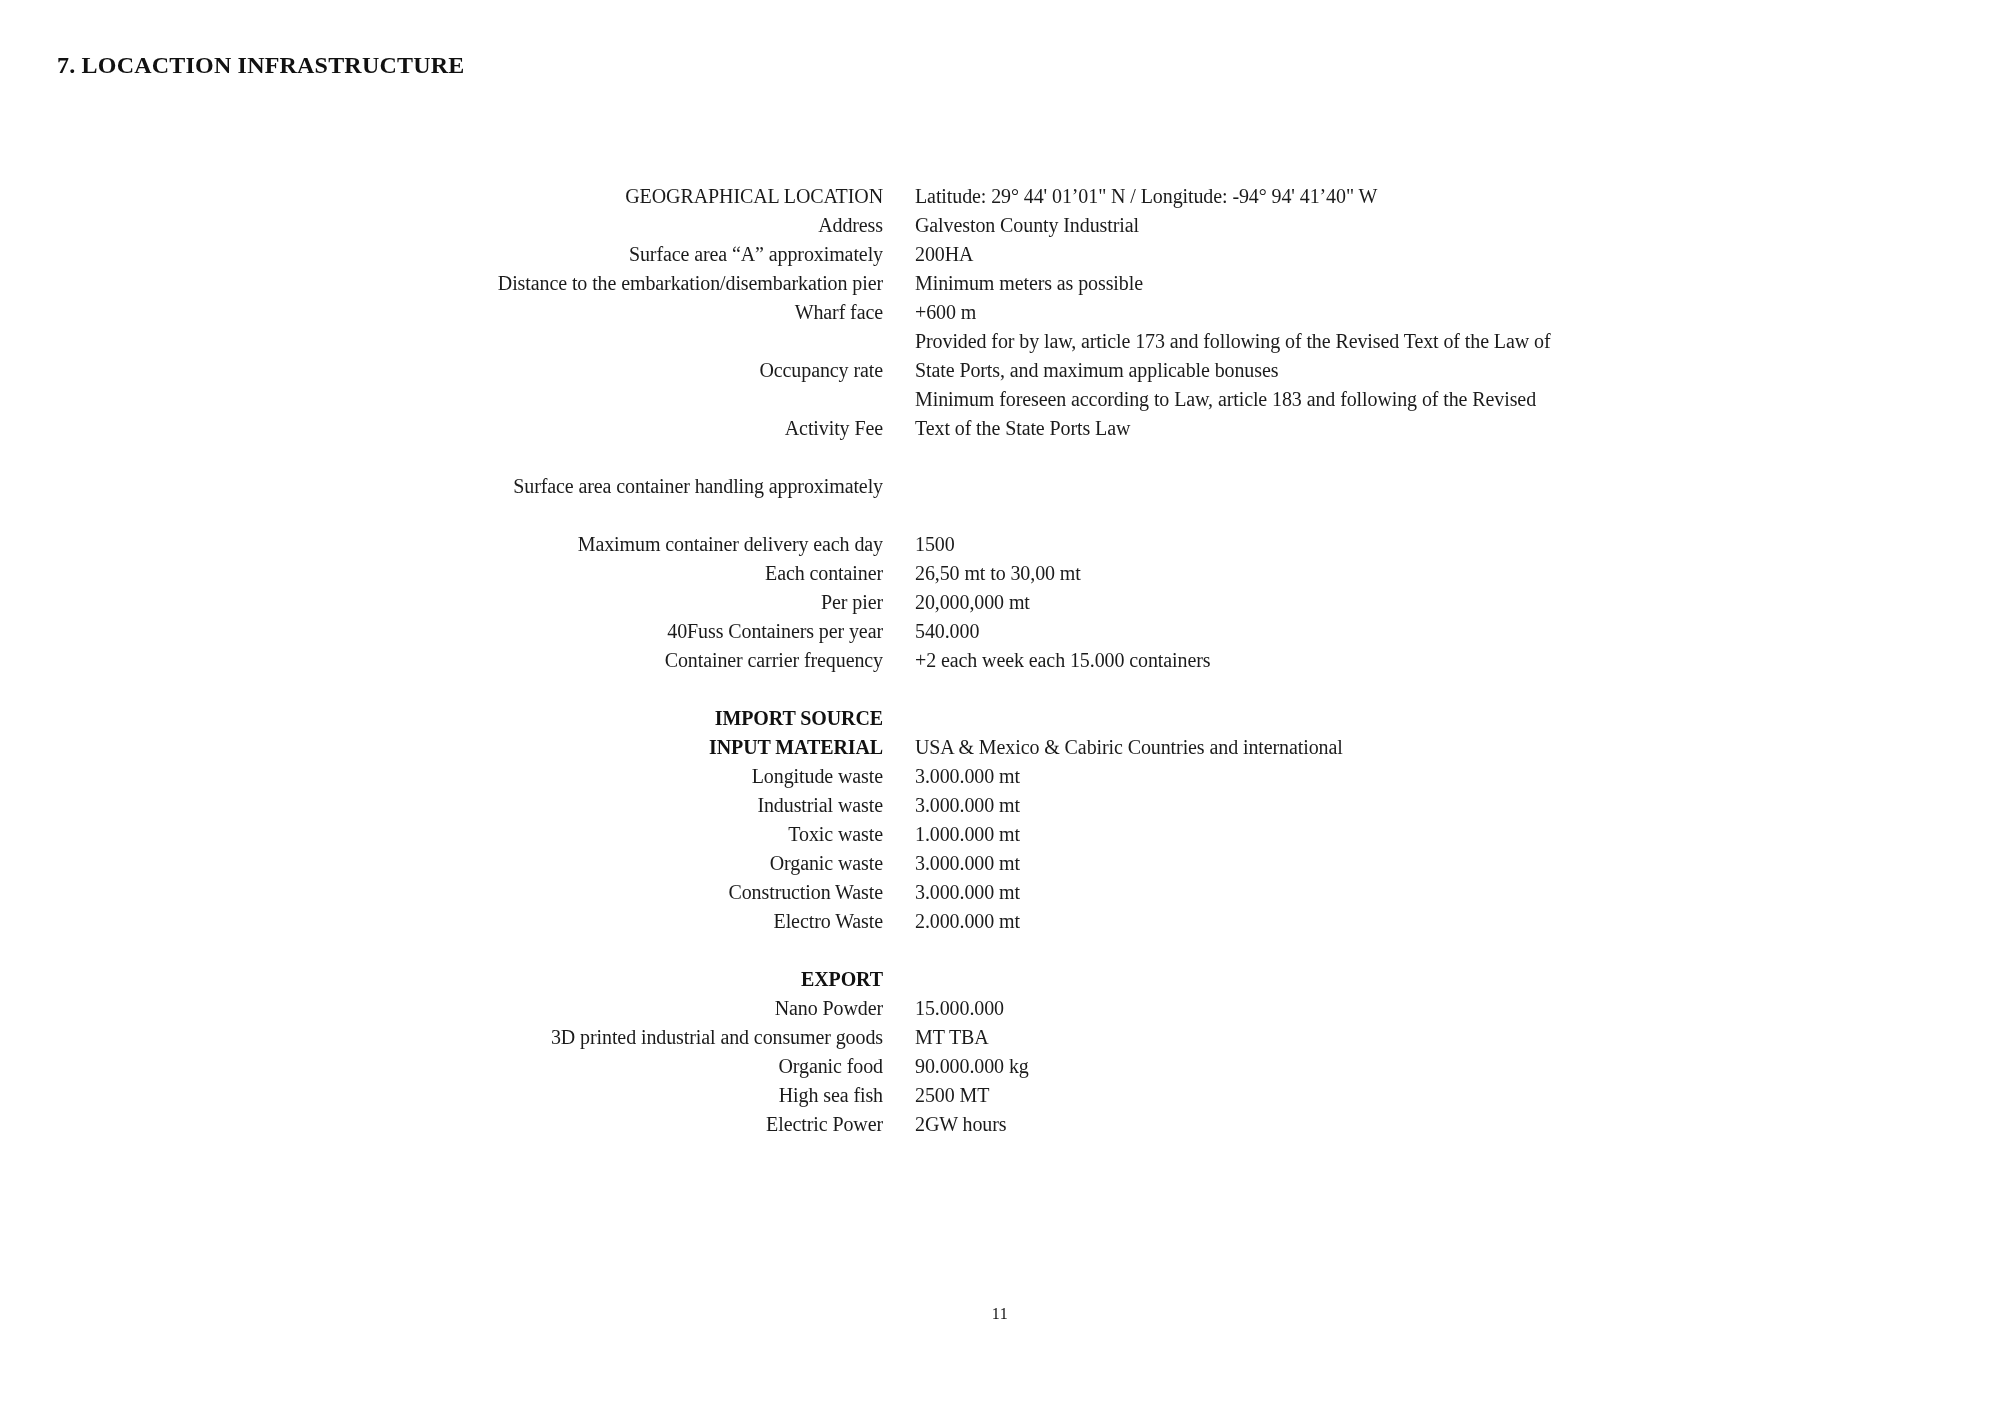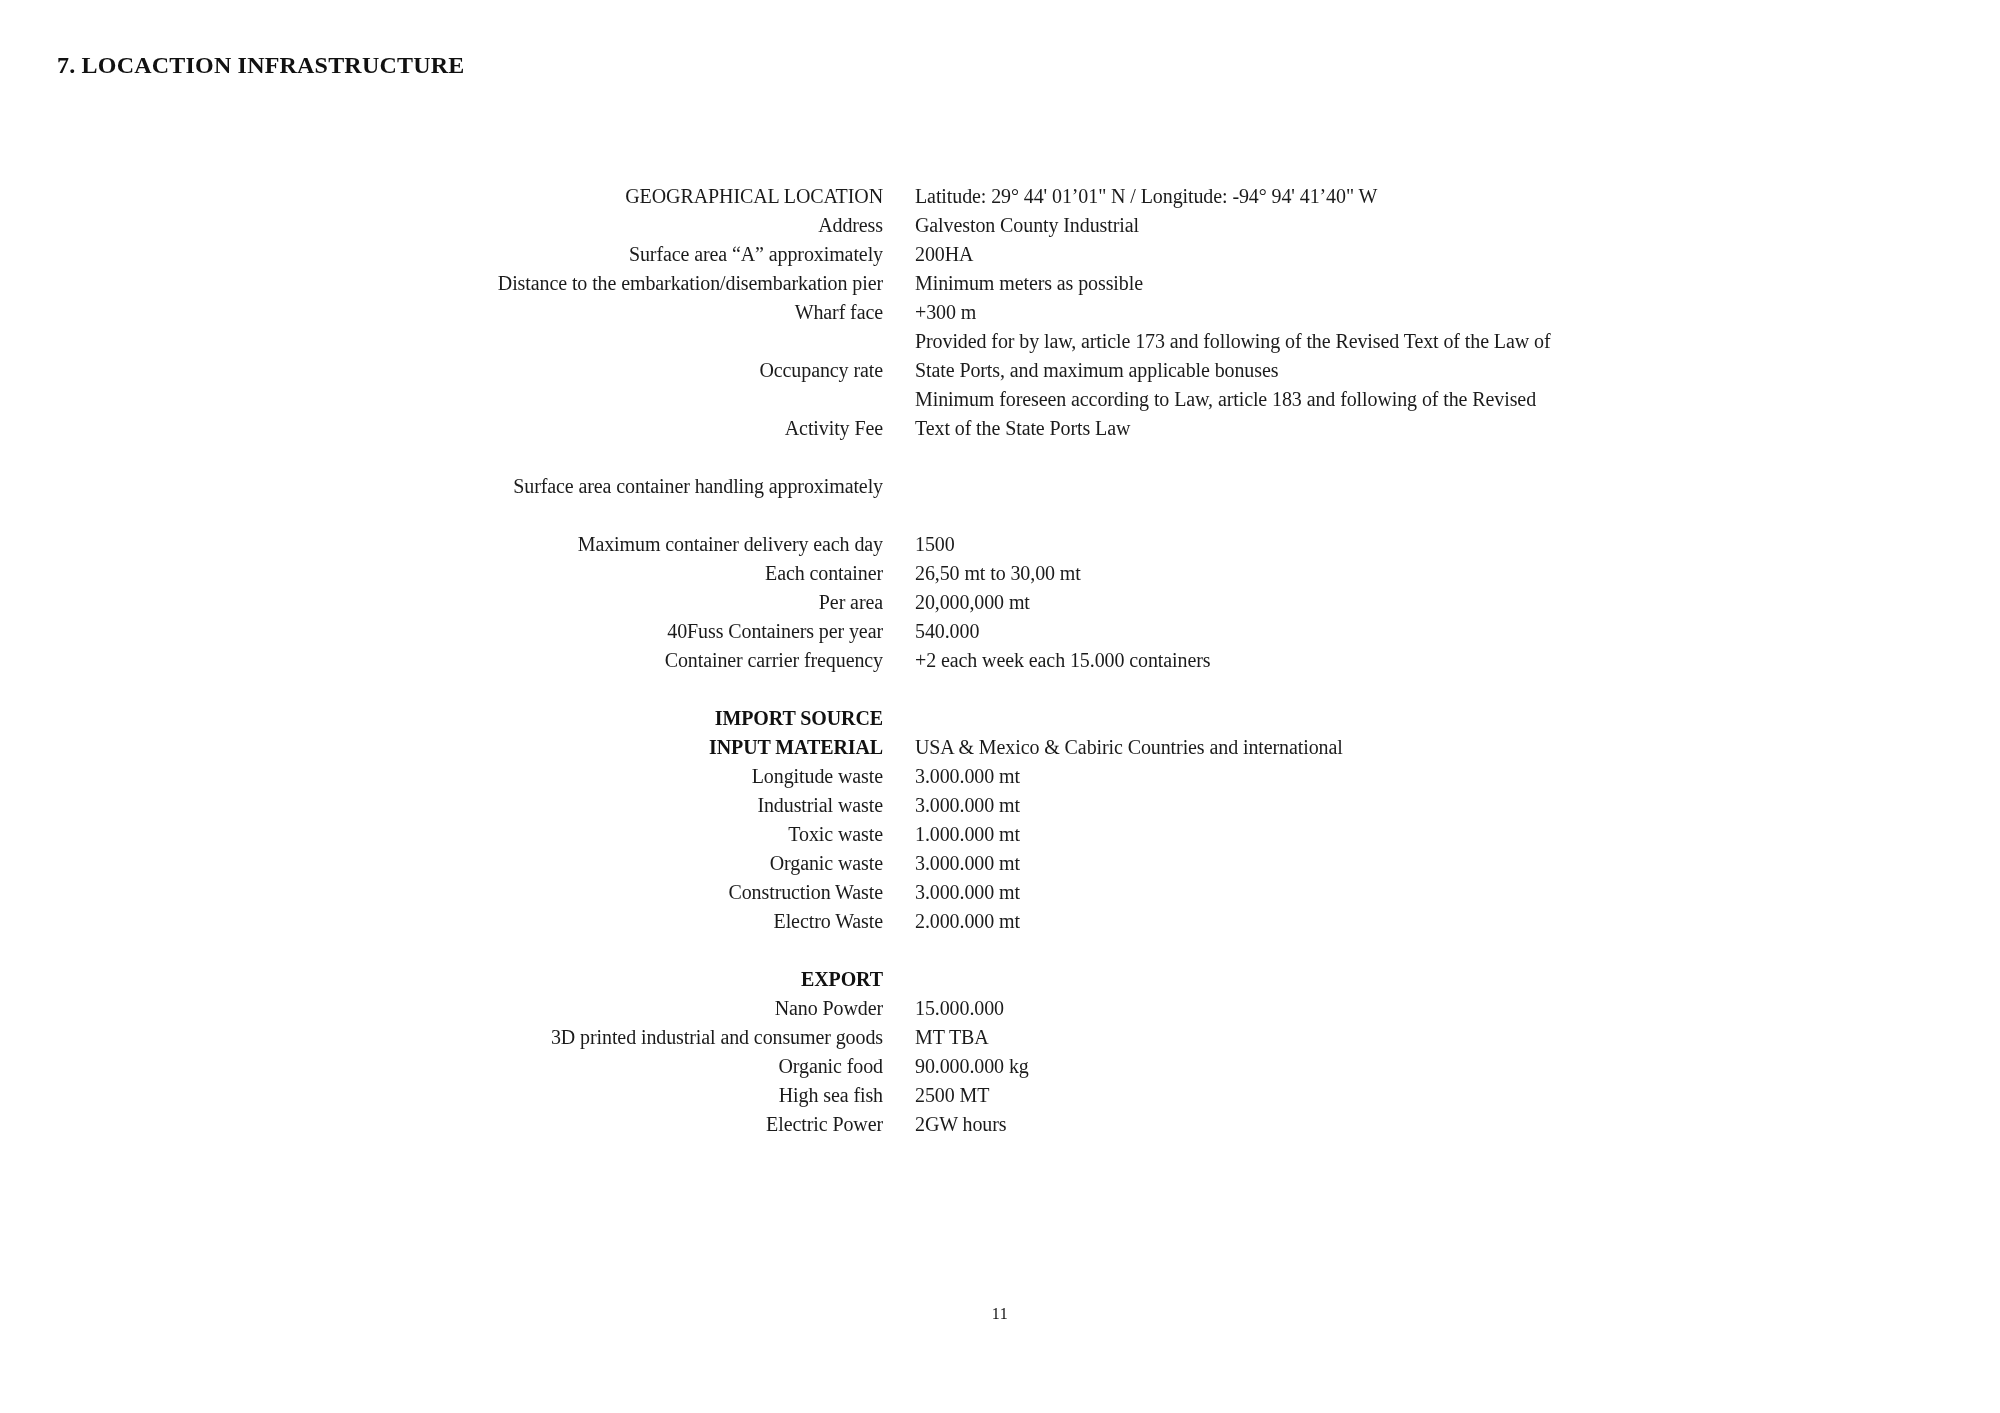--- a/index.html
+++ b/index.html
@@ -87,21 +87,21 @@
       <div class="row">
         <div class="label">Surface area “A” approximately</div>
         <div class="value">200HA</div>
       </div>
       <div class="row">
         <div class="label">Distance to the embarkation/disembarkation pier</div>
         <div class="value">Minimum meters as possible</div>
       </div>
       <div class="row">
         <div class="label">Wharf face</div>
-        <div class="value">+300 m</div>
+        <div class="value">+600 m</div>
       </div>
       <div class="row">
         <div class="label">Occupancy rate</div>
         <div class="value">Provided for by law, article 173 and following of the Revised Text of the Law of
 State Ports, and maximum applicable bonuses</div>
       </div>
       <div class="row">
         <div class="label">Activity Fee</div>
         <div class="value">Minimum foreseen according to Law, article 183 and following of the Revised
 Text of the State Ports Law</div>
@@ -113,21 +113,21 @@
       <div class="section-spacer"></div>
       <div class="row">
         <div class="label">Maximum container delivery each day</div>
         <div class="value">1500</div>
       </div>
       <div class="row">
         <div class="label">Each container</div>
         <div class="value">26,50 mt to 30,00 mt</div>
       </div>
       <div class="row">
-        <div class="label">Per area</div>
+        <div class="label">Per pier</div>
         <div class="value">20,000,000 mt</div>
       </div>
       <div class="row">
         <div class="label">40Fuss Containers per year</div>
         <div class="value">540.000</div>
       </div>
       <div class="row">
         <div class="label">Container carrier frequency</div>
         <div class="value">+2 each week each 15.000 containers</div>
       </div>

